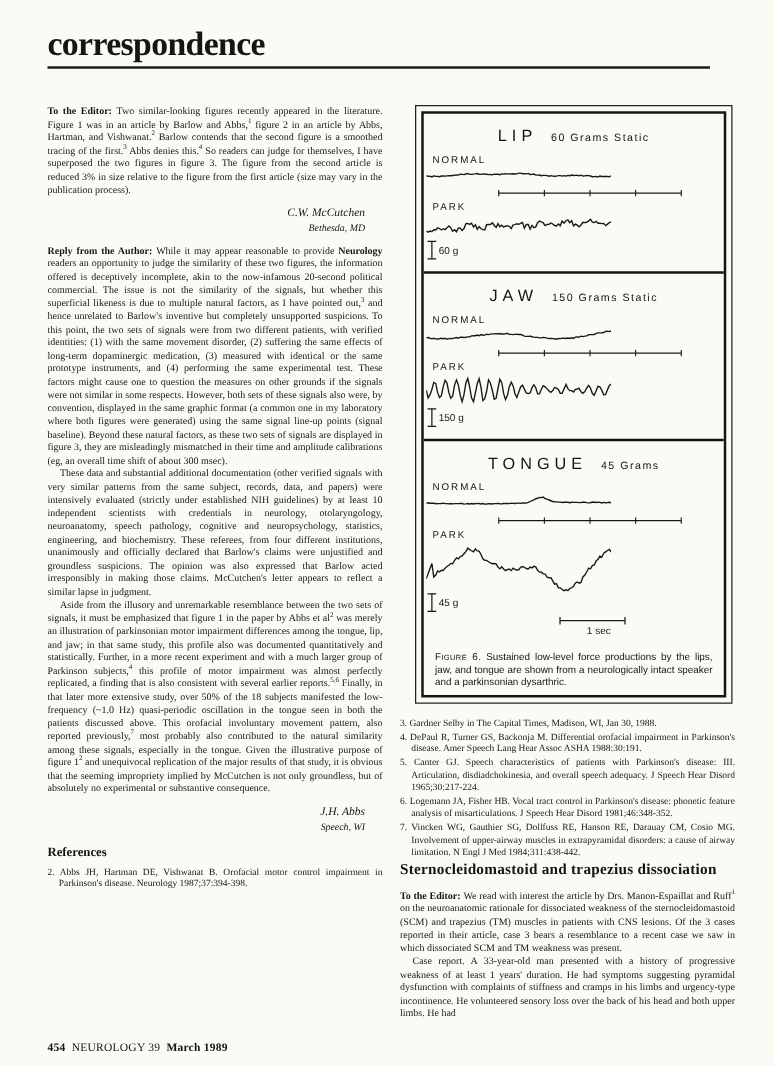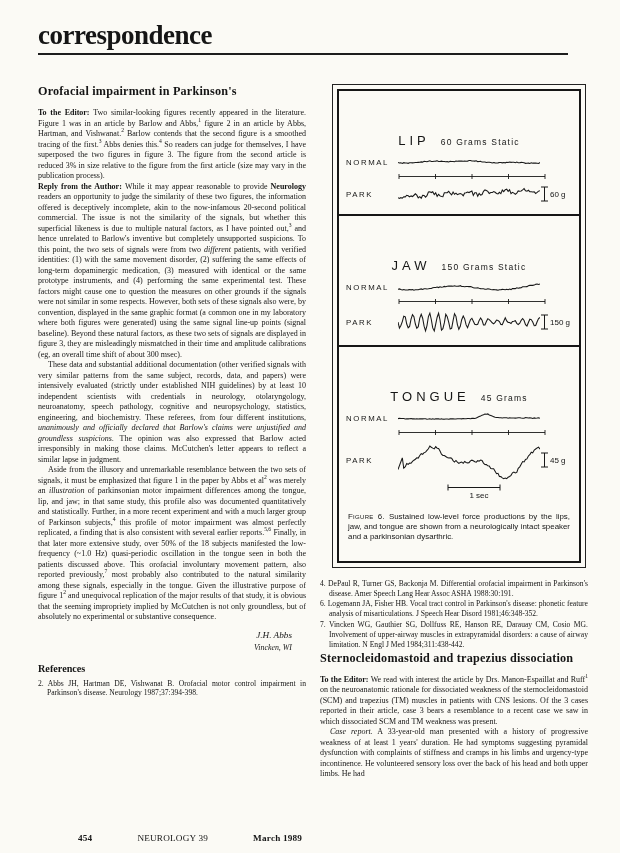--- a/index.html
+++ b/index.html
@@ -9,76 +9,79 @@
   .masthead{padding:20px 52px 0 38px;}
   .masthead h1{margin:0;font-size:27px;font-weight:bold;letter-spacing:-0.5px;line-height:30px;}
   .masthead-rule{border:none;border-top:2.2px solid #1d1d1d;margin:3px 0 0 0;}
   
   .columns{display:flex;gap:14px;margin-top:29px;padding:0 32px 0 38px;}
   .col{width:268px;flex:none;}
   .letter-title{font-size:12.2px;font-weight:bold;margin:0 0 9px 0;letter-spacing:0.2px;}
   .par{font-size:8px;line-height:10.5px;text-align:justify;margin:0;}
   .par.indent{text-indent:10px;}
   .par .b{font-weight:bold;}
-  .par .i,.i{font-style:italic;}
+  .par .i,.i{}
   sup{font-size:5.6px;line-height:0;}
   .sig{text-align:right;font-style:italic;margin:7px 14px 9px 0;}
   .sig-name{font-size:9.2px;}
   .sig-loc{font-size:7.9px;margin-top:3px;}
   .refs-title{font-size:10.2px;font-weight:bold;margin:11px 0 5px 0;}
   .ref{font-size:7.6px;line-height:9.9px;text-align:justify;padding-left:9px;text-indent:-9px;margin-bottom:1px;}
   .page-footer{position:absolute;left:38px;top:833px;font-size:9.2px;letter-spacing:0.2px;}
   .page-footer .bold{font-weight:bold;}
-  .page-footer span{margin-right:5px;margin-left:40px;}
+  .page-footer span{margin-right:5px;}
   
   .fig-top-caption{font-style:italic;font-size:8.7px;margin:11px 0 10px 15px;}
   .figure-outer{margin-left:12px;width:244px;border:1.6px solid #222;padding:4px;}
   .figure-inner{border:2.6px solid #161616;}
-  .panel{padding:7px 2px 9px 2px;border-bottom:2.6px solid #161616;margin-top:31px;}
+  .panel{padding:7px 2px 9px 2px;border-bottom:2.6px solid #161616;}
   #figure-panels .panel:last-child{border-bottom:none;}
   .panel-title{text-align:center;margin:2px 0 5px 0;font-family:"Liberation Sans",sans-serif;}
   .pt-main{font-size:13px;letter-spacing:4px;margin-right:11px;}
   .pt-sub{font-size:8.5px;letter-spacing:1.2px;}
-  .trace-row{display:flex;align-items:center;}
+  .trace-row{display:flex;align-items:flex-start;flex-direction:column;}
   .trace-row.normal{margin-bottom:3px;}
   .trace-label{width:52px;flex:none;font-family:"Liberation Sans",sans-serif;font-size:7.8px;
                letter-spacing:1.6px;padding-left:5px;}
   .scale-area{width:37px;flex:none;display:flex;align-items:center;font-family:"Liberation Sans",sans-serif;}
   .scale-text{font-size:8px;margin-left:1px;white-space:nowrap;}
   .ruler-row{margin:0 0 3px 57px;height:7px;line-height:0;}
   .timescale{margin-left:103px;width:70px;text-align:center;font-family:"Liberation Sans",sans-serif;
              font-size:8px;margin-top:3px;line-height:9px;}
   .fig-caption{font-family:"Liberation Sans",sans-serif;font-size:7.9px;line-height:10.2px;
-               text-align:justify;padding:3px 9px 18px 9px;}
+               text-align:justify;padding:3px 9px 4px 9px;}
   .sc{font-variant:small-caps;letter-spacing:0.3px;}
   .refs-right{margin-top:11px;}
   .letter2-title{margin-top:0;}
   svg{display:block;}
 </style>
 </head>
 <body>
 
 <div class="page">
 
   <div class="masthead">
     <h1>correspondence</h1>
     <hr class="masthead-rule">
   </div>
 
   <div class="columns">
 
     <div class="col">
-      <h2 class="letter-title">Orofacial impairment in Parkinson's</h2>
       <p class="par"><span class="b">To the Editor: </span><span>Two similar-looking figures recently appeared in the literature. Figure 1 was in an article by Barlow and Abbs,</span><sup>1</sup><span> figure 2 in an article by Abbs, Hartman, and Vishwanat.</span><sup>2</sup><span> Barlow contends that the second figure is a smoothed tracing of the first.</span><sup>3</sup><span> Abbs denies this.</span><sup>4</sup><span> So readers can judge for themselves, I have superposed the two figures in figure 3. The figure from the second article is reduced 3% in size relative to the figure from the first article (size may vary in the publication process).</span></p>
+      <div class="sig">
+        <div class="sig-name">C.W. McCutchen</div>
+        <div class="sig-loc">Bethesda, MD</div>
+      </div>
       <p class="par"><span class="b">Reply from the Author: </span><span>While it may appear reasonable to provide </span><span class="b">Neurology</span><span> readers an opportunity to judge the similarity of these two figures, the information offered is deceptively incomplete, akin to the now-infamous 20-second political commercial. The issue is not the similarity of the signals, but whether this superficial likeness is due to multiple natural factors, as I have pointed out,</span><sup>3</sup><span> and hence unrelated to Barlow's inventive but completely unsupported suspicions. To this point, the two sets of signals were from two </span><span class="i">different</span><span> patients, with verified identities: (1) with the same movement disorder, (2) suffering the same effects of long-term dopaminergic medication, (3) measured with identical or the same prototype instruments, and (4) performing the same experimental test. These factors might cause one to question the measures on other grounds if the signals were not similar in some respects. However, both sets of these signals also were, by convention, displayed in the same graphic format (a common one in my laboratory where both figures were generated) using the same signal line-up points (signal baseline). Beyond these natural factors, as these two sets of signals are displayed in figure 3, they are misleadingly mismatched in their time and amplitude calibrations (eg, an overall time shift of about 300 msec).</span></p>
       <p class="par indent"><span>These data and substantial additional documentation (other verified signals with very similar patterns from the same subject, records, data, and papers) were intensively evaluated (strictly under established NIH guidelines) by at least 10 independent scientists with credentials in neurology, otolaryngology, neuroanatomy, speech pathology, cognitive and neuropsychology, statistics, engineering, and biochemistry. These referees, from four different institutions, </span><span class="i">unanimously and officially declared that Barlow's claims were unjustified and groundless suspicions.</span><span> The opinion was also expressed that Barlow acted irresponsibly in making those claims. McCutchen's letter appears to reflect a similar lapse in judgment.</span></p>
       <p class="par indent"><span>Aside from the illusory and unremarkable resemblance between the two sets of signals, it must be emphasized that figure 1 in the paper by Abbs et al</span><sup>2</sup><span> was merely an </span><span class="i">illustration</span><span> of parkinsonian motor impairment differences among the tongue, lip, and jaw; in that same study, this profile also was documented quantitatively and statistically. Further, in a more recent experiment and with a much larger group of Parkinson subjects,</span><sup>4</sup><span> this profile of motor impairment was almost perfectly replicated, a finding that is also consistent with several earlier reports.</span><sup>5,6</sup><span> Finally, in that later more extensive study, over 50% of the 18 subjects manifested the low-frequency (~1.0 Hz) quasi-periodic oscillation in the tongue seen in both the patients discussed above. This orofacial involuntary movement pattern, also reported previously,</span><sup>7</sup><span> most probably also contributed to the natural similarity among these signals, especially in the tongue. Given the illustrative purpose of figure 1</span><sup>2</sup><span> and unequivocal replication of the major results of that study, it is obvious that the seeming impropriety implied by McCutchen is not only groundless, but of absolutely no experimental or substantive consequence.</span></p>
       <div class="sig">
         <div class="sig-name">J.H. Abbs</div>
-        <div class="sig-loc">Vincken, WI</div>
+        <div class="sig-loc">Speech, WI</div>
       </div>
       <h3 class="refs-title">References</h3>
       <div>
           <div class="ref"><span>2. Abbs JH, Hartman DE, Vishwanat B. Orofacial motor control impairment in Parkinson's disease. Neurology 1987;37:394-398.</span></div>
         </div>
     </div>
 
     <div class="col">
       <div class="figure-outer">
         <div class="figure-inner">
@@ -191,21 +194,23 @@
                     <line x1="56" y1="0.5" x2="56" y2="6.5" stroke="#181818" stroke-width="1"></line>
                   </svg>
                   <div class="ts-label">1 sec</div>
                 </div>
               </div>
             </div>
           <div class="fig-caption"><span class="sc">Figure 6.</span><span> Sustained low-level force productions by the lips, jaw, and tongue are shown from a neurologically intact speaker and a parkinsonian dysarthric.</span></div>
         </div>
       </div>
       <div class="refs-right">
+          <div class="ref"><span>3. Gardner Selby in </span><span class="i">The Capital Times</span><span>, Madison, WI, Jan 30, 1988.</span></div>
           <div class="ref"><span>4. DePaul R, Turner GS, Backonja M. Differential orofacial impairment in Parkinson's disease. Amer Speech Lang Hear Assoc ASHA 1988:30:191.</span></div>
+          <div class="ref"><span>5. Canter GJ. Speech characteristics of patients with Parkinson's disease: III. Articulation, disdiadchokinesia, and overall speech adequacy. J Speech Hear Disord 1965;30:217-224.</span></div>
           <div class="ref"><span>6. Logemann JA, Fisher HB. Vocal tract control in Parkinson's disease: phonetic feature analysis of misarticulations. J Speech Hear Disord 1981;46:348-352.</span></div>
           <div class="ref"><span>7. Vincken WG, Gauthier SG, Dollfuss RE, Hanson RE, Darauay CM, Cosio MG. Involvement of upper-airway muscles in extrapyramidal disorders: a cause of airway limitation. N Engl J Med 1984;311:438-442.</span></div>
         </div>
       <h2 class="letter-title letter2-title">Sternocleidomastoid and trapezius dissociation</h2>
       <p class="par"><span class="b">To the Editor: </span><span>We read with interest the article by Drs. Manon-Espaillat and Ruff</span><sup>1</sup><span> on the neuroanatomic rationale for dissociated weakness of the sternocleidomastoid (SCM) and trapezius (TM) muscles in patients with CNS lesions. Of the 3 cases reported in their article, case 3 bears a resemblance to a recent case we saw in which dissociated SCM and TM weakness was present.</span></p>
       <p class="par indent"><span class="i">Case report.</span><span> A 33-year-old man presented with a history of progressive weakness of at least 1 years' duration. He had symptoms suggesting pyramidal dysfunction with complaints of stiffness and cramps in his limbs and urgency-type incontinence. He volunteered sensory loss over the back of his head and both upper limbs. He had</span></p>
     </div>
 
   </div>
 

